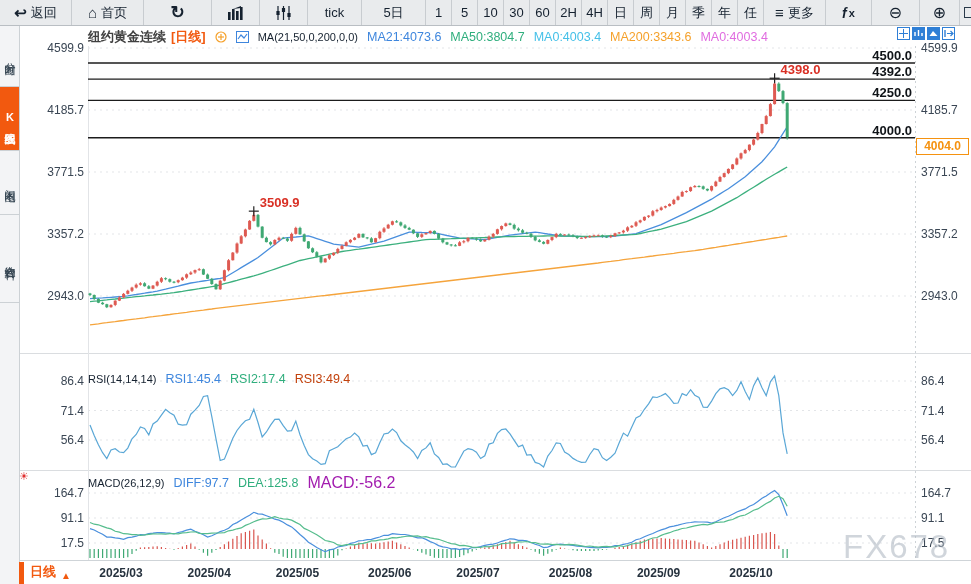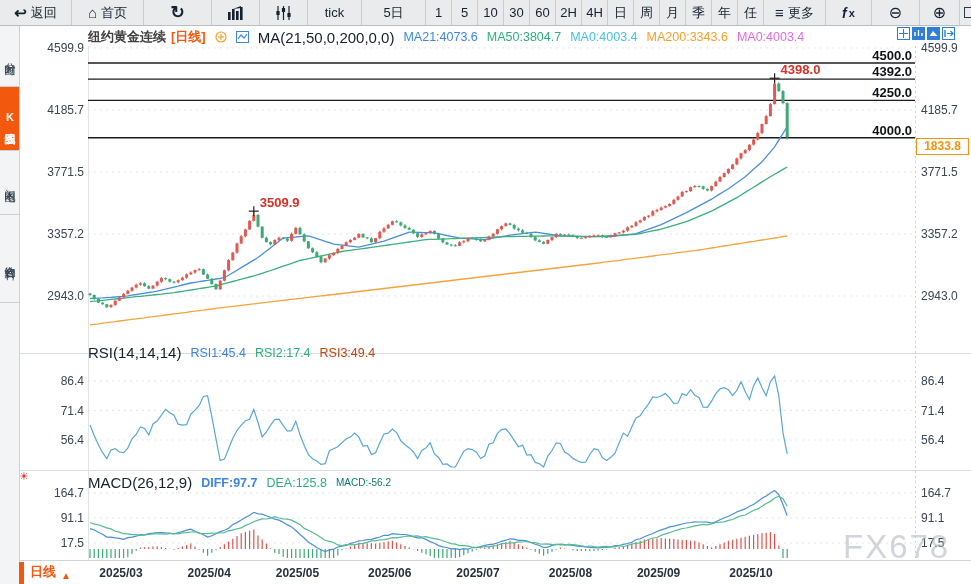--- a/index.html
+++ b/index.html
@@ -16,21 +16,21 @@
   
   .sidebar{position:absolute;left:0;top:25px;width:20px;height:559px;background:#f3f4f6;
       border-right:1px solid #ccd1d5;z-index:4;box-sizing:border-box;}
   .stab{writing-mode:vertical-rl;text-orientation:upright;display:flex;align-items:center;justify-content:center;
       width:100%;font-size:11px;color:#30404e;border-bottom:1px solid #ccd1d5;letter-spacing:1px;box-sizing:border-box;background:#f3f4f6;}
   .stab.active{background:#f2590f;color:#fff;font-weight:700;}
   
   .hdr{position:absolute;z-index:3;display:flex;align-items:center;gap:9px;font-size:12px;color:#15212f;white-space:nowrap;}
   .hdr .title{font-weight:700;color:#404040;font-size:13px;}
   .hdr .tag{color:#f2590f;font-weight:700;font-size:13px;}
-  .hdr .formula{color:#15212f;font-size:15px;}
+  .hdr .formula{color:#15212f;font-size:11px;}
   .miniicon{display:inline-flex;align-items:center;}
   .cpbox{position:absolute;left:916px;top:138px;width:51px;height:15px;border:1px solid #f59210;
       background:#fff;color:#f59210;font-size:12px;font-weight:700;text-align:center;line-height:15px;z-index:3;}
   .wm{position:absolute;left:843px;top:528px;font-size:33px;font-weight:400;letter-spacing:2px;
       color:rgba(170,178,190,0.55);z-index:6;}
   .bottomlbl{position:absolute;left:30px;top:563px;color:#f2590f;font-weight:700;font-size:13px;z-index:4;display:flex;gap:5px;align-items:flex-end;}
   .bottomlbl .arr{font-size:10px;}
   .ostrip{position:absolute;left:19px;top:562px;width:5px;height:22px;background:#f2590f;z-index:4;}
   .sun{position:absolute;left:19px;top:470px;color:#e03030;font-size:11px;z-index:4;}
   .tricons{position:absolute;left:897px;top:27px;display:flex;gap:2px;z-index:3;}
@@ -733,33 +733,33 @@
         <rect x="0.5" y="0.5" width="12" height="12" fill="#2f7fd6" stroke="#2f7fd6"></rect>
         <path d="M2.5 9 L6 4 L10.5 9 Z" fill="#fff"></path>
       </svg>
     <svg width="13" height="13" viewBox="0 0 13 13">
         <rect x="0.5" y="0.5" width="12" height="12" fill="#fff" stroke="#2f7fd6"></rect>
         <line x1="3" y1="3" x2="3" y2="10" stroke="#2f7fd6" stroke-width="1.4"></line>
         <path d="M5 6.5 L11 6.5 M8.5 4 L11 6.5 L8.5 9" stroke="#2f7fd6" fill="none" stroke-width="1.2"></path>
       </svg>
   </div>
 
-  <div class="hdr" style="left:88px;top:344px">
+  <div class="hdr" style="left:88px;top:372px">
     <span class="formula">RSI(14,14,14)</span>
     <span style="display:contents" id="rsi-values"><span style="color: rgb(62, 134, 221); font-size: 12.5px;">RSI1:45.4</span><span style="color: rgb(47, 174, 125); font-size: 12.5px;">RSI2:17.4</span><span style="color: #c2410c; font-size: 12.5px;">RSI3:49.4</span></span>
   </div>
 
   <div class="hdr" style="left:88px;top:474px">
     <span class="formula">MACD(26,12,9)</span>
-    <span style="display:contents" id="macd-values"><span style="color: rgb(62, 134, 221); font-size: 12.5px; font-weight: bold;">DIFF:97.7</span><span style="color: rgb(47, 174, 125); font-size: 12.5px;">DEA:125.8</span><span style="color: #0f766e; font-size: 10px;">MACD:-56.2</span></span>
+    <span style="display:contents" id="macd-values"><span style="color: rgb(62, 134, 221); font-size: 12.5px;">DIFF:97.7</span><span style="color: rgb(47, 174, 125); font-size: 12.5px;">DEA:125.8</span><span style="color: #a21caf; font-size: 16px;">MACD:-56.2</span></span>
   </div>
 
   <div class="sun">☀</div>
 
-  <div class="cpbox">1833.8</div>
+  <div class="cpbox">4004.0</div>
 
   <div class="wm">FX678</div>
 
   <div class="ostrip"></div>
   <div class="bottomlbl">
     <span>日线</span>
     <span class="arr">▲</span>
   </div>
 </div>
 

